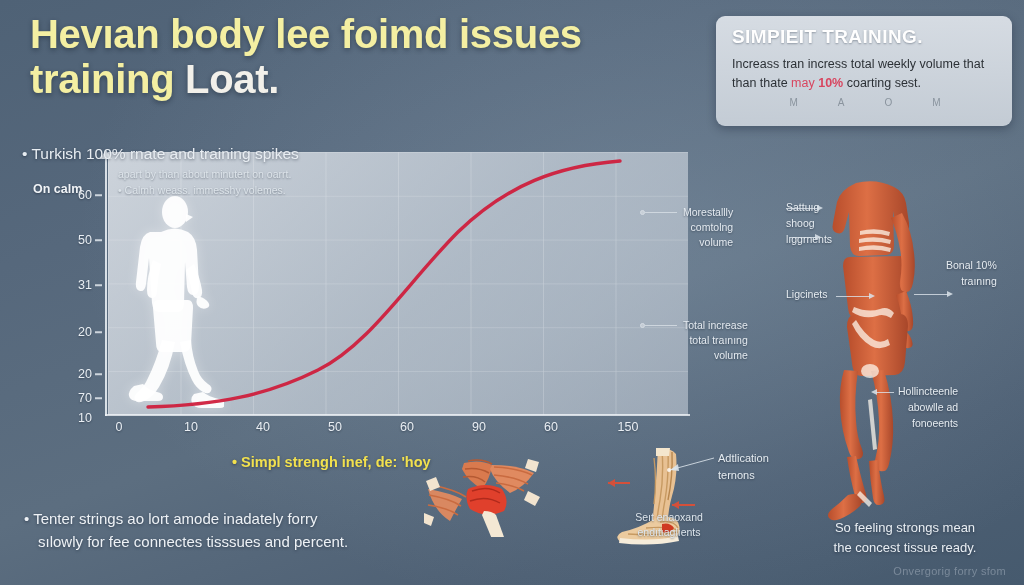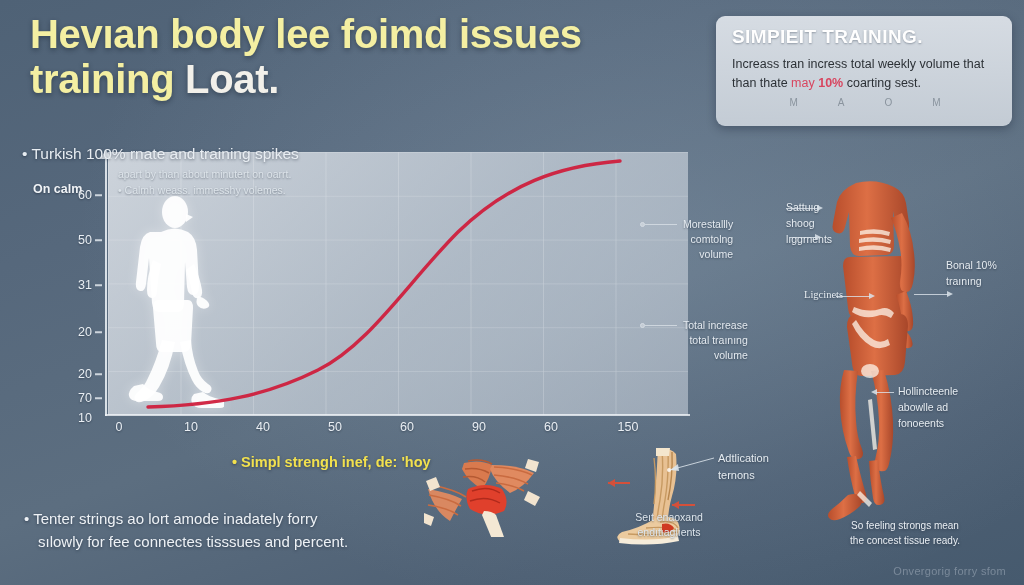--- a/index.html
+++ b/index.html
@@ -74,36 +74,36 @@
   .callout { position:absolute; display:flex; align-items:flex-start; gap:0; }
   .callout-dot { width:5px; height:5px; border-radius:50%; border:1px solid #d6dde4;
     background:rgba(255,255,255,0.35); margin-top:5px; flex:none; }
   .callout-line { width:32px; height:1px; background:rgba(214,221,228,0.85); margin-top:7px; flex:none; }
   .callout-text { font-size:10.5px; color:#e4eaf0; line-height:1.45; text-align:right;
     text-shadow:0 1px 2px rgba(20,30,45,0.45); margin-left:6px; white-space:nowrap; }
 
   
   #anatomy-figure { position:absolute; left:826px; top:175px; width:110px; height:350px; }
   .ana-label { position:absolute; font-size:10.5px; color:#e6ecf1; line-height:1.5;
-    text-shadow:0 1px 2px rgba(20,30,45,0.5); }
+    text-shadow:0 1px 2px rgba(20,30,45,0.5);text-align:right; }
   .ana-arrow { position:absolute; height:1px; background:rgba(220,228,235,0.8); }
   .ana-arrow::after { content:""; position:absolute; top:-3px; width:0; height:0;
     border-top:3.5px solid transparent; border-bottom:3.5px solid transparent; }
   .ana-arrow.right::after { right:-5px; border-left:6px solid rgba(220,228,235,0.85); }
   .ana-arrow.left::after { left:-5px; border-right:6px solid rgba(220,228,235,0.85); }
 
   
   #bottom-yellow { position:absolute; left:232px; top:452px; width:260px;
     font-size:14.5px; font-weight:bold; color:#f2e14e; line-height:1.45;
     text-shadow:0 1px 3px rgba(20,30,45,0.5); }
   #bottom-white { position:absolute; left:24px; top:508px; width:460px;
     font-size:15px; color:#eef2f6; line-height:1.52;
     text-shadow:0 1px 3px rgba(20,30,45,0.5); }
   #bottom-right-text { position:absolute; left:798px; top:518px; width:214px;
-    text-align:center; font-size:10px; color:#e9eef3; line-height:1.5;
+    text-align:center; font-size:13px; color:#e9eef3; line-height:1.5;
     text-shadow:0 1px 3px rgba(20,30,45,0.5); }
   #watermark { position:absolute; right:18px; bottom:8px; font-size:11px;
     color:rgba(190,200,212,0.42); letter-spacing:0.3px; }
 
   
   #foot-illustration { position:absolute; left:610px; top:448px; width:110px; height:100px; }
   #foot-label-right { position:absolute; left:718px; top:450px; font-size:11px;
     color:#e6ecf1; line-height:1.5; text-shadow:0 1px 2px rgba(20,30,45,0.45); }
   #foot-label-bottom { position:absolute; left:614px; top:510px; width:110px;
     text-align:center; font-size:10.5px; color:#dde5ec; line-height:1.45;
@@ -189,21 +189,21 @@
   <div style="left:443px">60</div>
   <div style="left:520px">150</div>
 </div>
 
 <div id="chart-bullet-top">• Turkish 100% rnate and training spikes</div>
 <div id="chart-bullet-sub">
   <div>apart by than about minutert on oarrt.</div>
   <div>• Calmh weass. immesshy volemes.</div>
 </div>
 
-<div class="callout" style="left:640px; top:205px;margin-top:12px;">
+<div class="callout" style="left:640px; top:205px;">
   <span class="callout-dot"></span>
   <span class="callout-line"></span>
   <span class="callout-text">
     <span>Morestallly</span><br>
     <span>comtolng</span><br>
     <span>volume</span>
   </span>
 </div>
 
 <div class="callout" style="left:640px; top:318px;">
@@ -250,21 +250,21 @@
 </svg>
 
 <div class="ana-label" style="left:786px; top:200px; text-align:left;">
   <div>Sattuıg</div>
   <div>shoog</div>
   <div>lıggrnents</div>
 </div>
 <div class="ana-arrow right" style="left:786px; top:208px; width:32px;"></div>
 <div class="ana-arrow right" style="left:790px; top:237px; width:26px;"></div>
 
-<div class="ana-label" style="left:804px; top:287px;font-family:Liberation Serif, serif;">Ligcinets</div>
+<div class="ana-label" style="left:786px; top:287px;">Ligcinets</div>
 <div class="ana-arrow right" style="left:836px; top:296px; width:34px;"></div>
 
 <div class="ana-label" style="left:946px; top:258px;">
   <div>Bonal 10%</div>
   <div>traınıng</div>
 </div>
 <div class="ana-arrow right" style="left:914px; top:294px; width:34px;"></div>
 
 <div class="ana-label" style="left:898px; top:384px;">
   <div>Hollincteenle</div>

